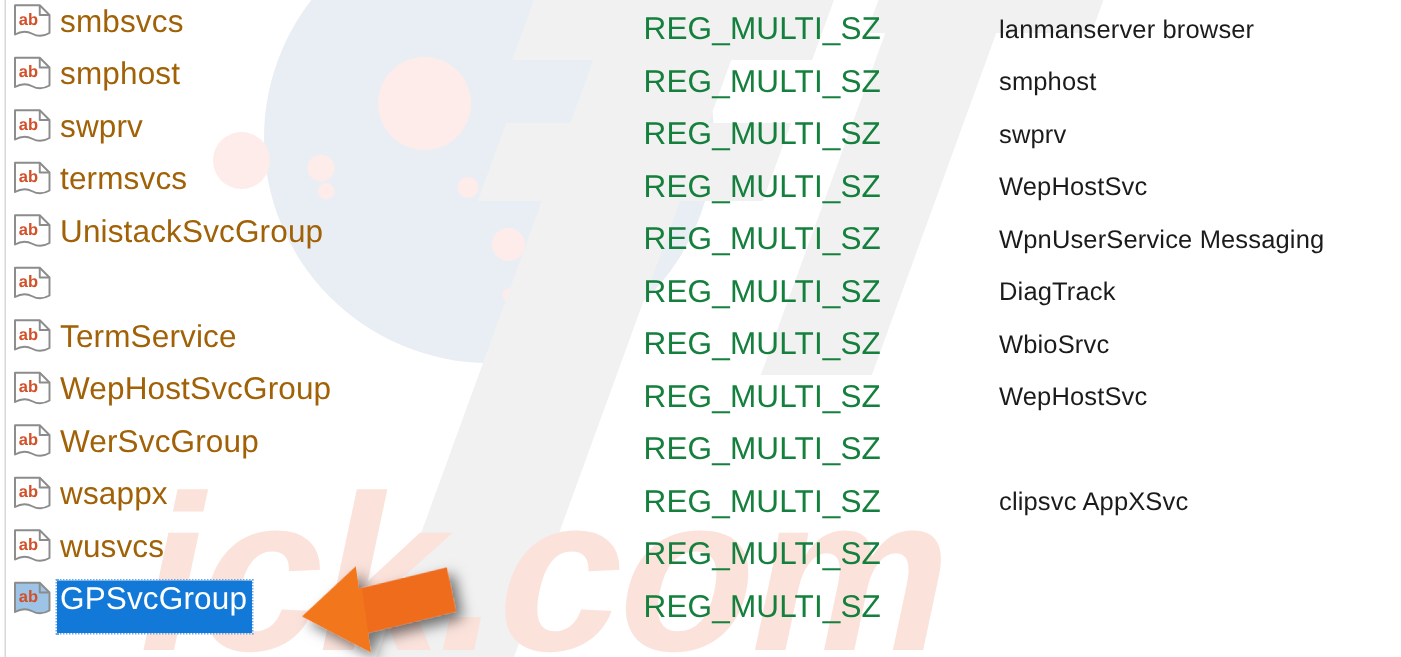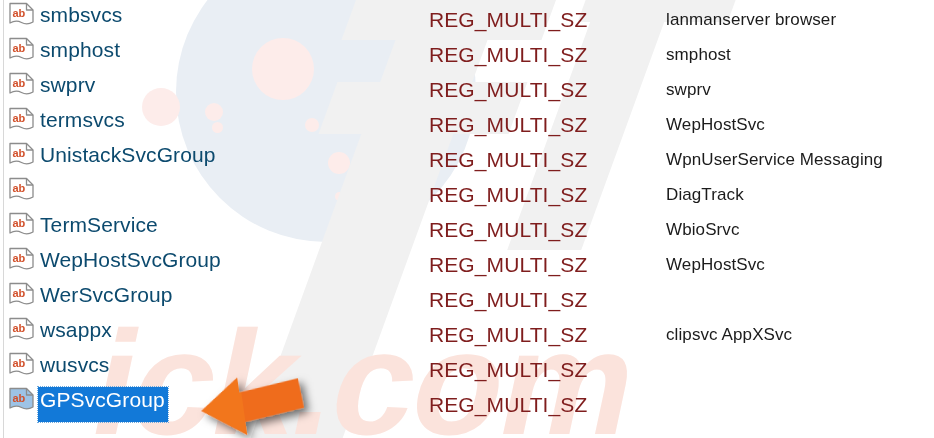--- a/index.html
+++ b/index.html
@@ -106,21 +106,21 @@
     position: relative;
     flex: 0 0 auto;
     width: 28px;
     height: 26px;
     margin-right: 2px;
   }
   .ab-icon svg { display: block; }
 
   .name-label {
     font-size: 21px;
-    color: #0c4a6e;
+    color: #a16207;
     line-height: 1;
     white-space: nowrap;
     letter-spacing: 0.1px;
     padding: 2px 3px 3px 2px;
   }
 
   
   .value-row.selected .name-label {
     background: #1279d8;
     color: #ffffff;
@@ -132,21 +132,21 @@
   }
 
   .cell-type {
     position: absolute;
     left: 425px;
     top: 0;
     height: 35px;
     display: flex;
     align-items: center;
     font-size: 21px;
-    color: #7f1d1d;
+    color: #15803d;
     white-space: nowrap;
     letter-spacing: 0.1px;
   }
   .cell-data {
     position: absolute;
     left: 662px;
     top: 0;
     height: 35px;
     display: flex;
     align-items: center;

